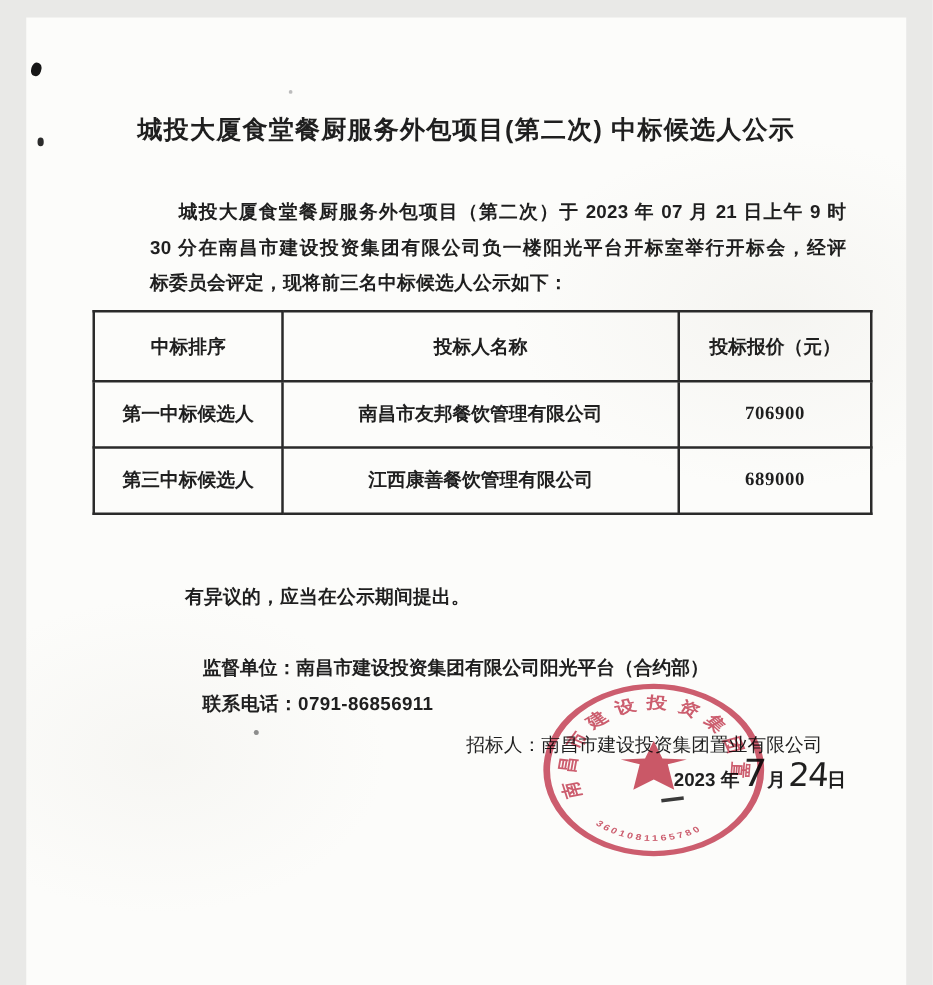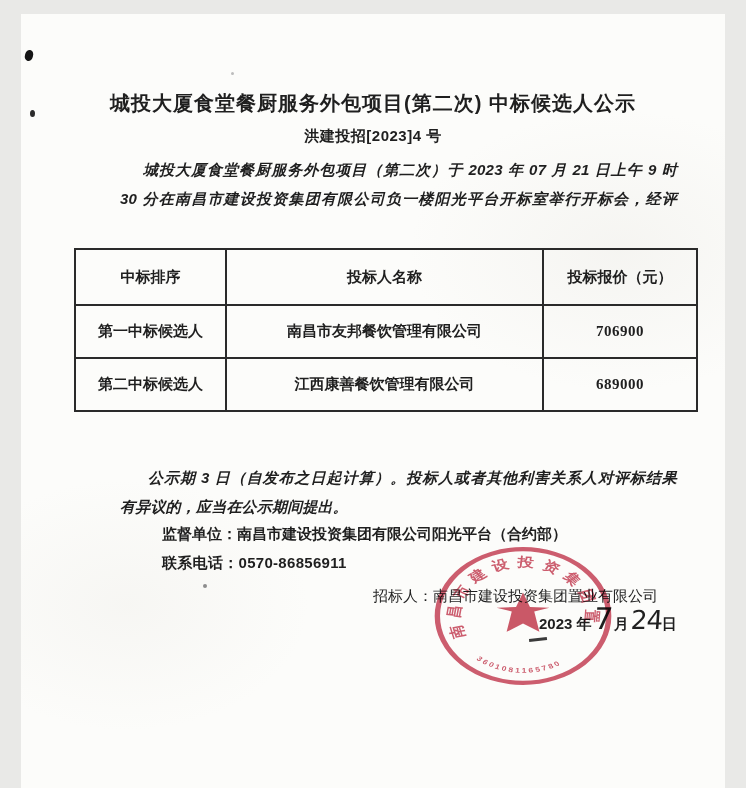--- a/index.html
+++ b/index.html
@@ -16,21 +16,21 @@
   .title{
     position:absolute;top:76px;left:0;width:100%;
     text-align:center;font-size:20px;font-weight:700;letter-spacing:1px;
   }
   .docnum{
     position:absolute;top:113px;left:0;width:100%;
     text-align:center;font-size:15px;font-weight:700;letter-spacing:.5px;
   }
   .para{position:absolute;left:99px;width:557px;font-size:15px;font-weight:700;line-height:28.5px;letter-spacing:.2px;}
   .intro{top:142px;}
-  .pline{text-align:justify;font-style:italic;}
+  .pline{text-align:justify;}
   .pline.full{text-align-last:justify;}
   .intro .pline:first-child{text-indent:23px;}
   .notice{top:450px;}
   .notice .pline:first-child{text-indent:28px;}
   table.bids{
     position:absolute;top:234px;left:53px;width:622px;
     border-collapse:collapse;table-layout:fixed;
   }
   table.bids th,table.bids td{
     border:2px solid #2a2a2a;text-align:center;vertical-align:middle;
@@ -71,59 +71,58 @@
 <body>
 
 <div class="page">
 
   <div class="speck s1"></div>
   <div class="speck s2"></div>
   <div class="speck s3"></div>
   <div class="speck s4"></div>
 
   <div class="title">城投大厦食堂餐厨服务外包项目(第二次) 中标候选人公示</div>
-  <div class="docnum">洪建投招[2023]4 号</div>
 
   <div class="para intro">
     <div class="pline full">城投大厦食堂餐厨服务外包项目（第二次）于 2023 年 07 月 21 日上午 9 时</div>
     <div class="pline full">30 分在南昌市建设投资集团有限公司负一楼阳光平台开标室举行开标会，经评</div>
+    <div class="pline">标委员会评定，现将前三名中标候选人公示如下：</div>
   </div>
 
   <table class="bids">
     <colgroup>
         <col class="c-rank">
         <col class="c-bidder">
         <col class="c-price">
       </colgroup>
     <tbody>
         <tr>
       <th>中标排序</th>
       <th>投标人名称</th>
       <th>投标报价（元）</th>
     </tr>
     <tr>
       <td>第一中标候选人</td>
       <td>南昌市友邦餐饮管理有限公司</td>
       <td class="price">706900</td>
     </tr>
     <tr>
-      <td>第二中标候选人</td>
+      <td>第三中标候选人</td>
       <td>江西康善餐饮管理有限公司</td>
       <td class="price">689000</td>
     </tr>
   </tbody>
     </table>
 
   <div class="para notice">
-    <div class="pline full">公示期 3 日（自发布之日起计算）。投标人或者其他利害关系人对评标结果</div>
     <div class="pline">有异议的，应当在公示期间提出。</div>
   </div>
 
   <div class="supervisor">监督单位：南昌市建设投资集团有限公司阳光平台（合约部）</div>
-  <div class="contact">联系电话：0570-86856911</div>
+  <div class="contact">联系电话：0791-86856911</div>
   <div class="tenderer">招标人：南昌市建设投资集团置业有限公司</div>
 
   <div class="pen-dash"></div>
   <div class="dateline">
     <span>2023 年</span>
     <span class="hand month">7</span>
     <span>月</span>
     <span class="hand day">24</span>
     <span>日</span>
   </div>

